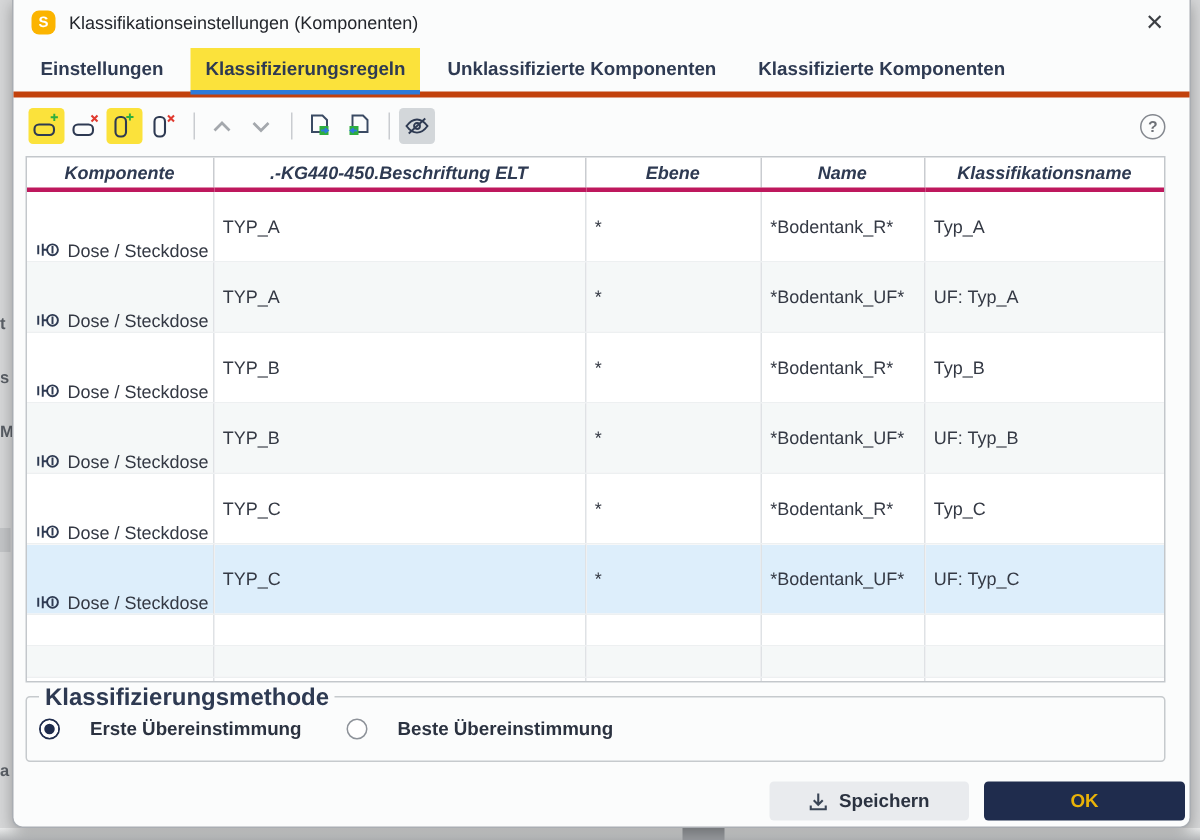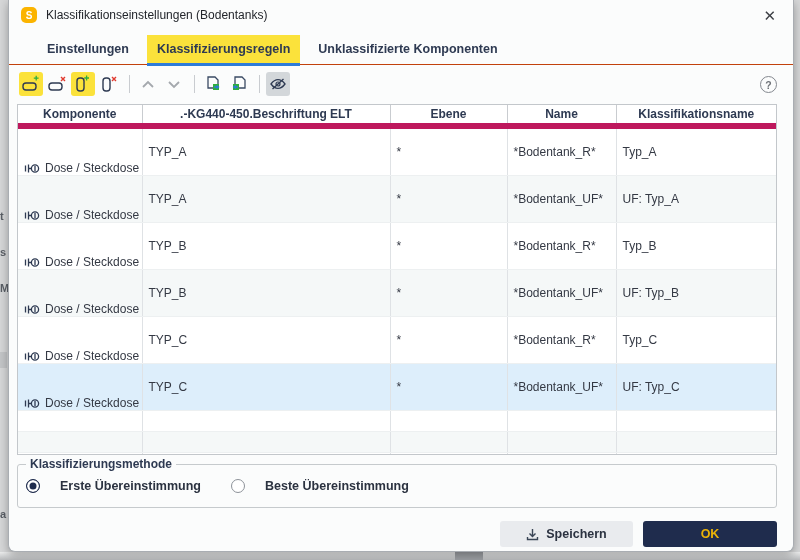--- a/index.html
+++ b/index.html
@@ -32,22 +32,22 @@
     display:flex; align-items:center; padding:0 12px; }
   .app-icon { width:16px; height:16px; border-radius:5px; background:#fbb400;
     color:#fff; font-size:10px; font-weight:bold; display:flex;
     align-items:center; justify-content:center; margin-right:9px; }
   .title-text { font-size:12px; color:#23262c; }
   .close-btn { margin-left:auto; font-size:15px; color:#3c3f44; line-height:1;
     padding:2px 5px; cursor:default; }
 
   
   .tabbar { position:absolute; left:0; top:32px; width:100%; height:33px;
-    display:flex; align-items:flex-end; padding-left:28px;
-    border-bottom:1px solid #c2410c; }
+    display:flex; align-items:flex-end; padding-left:8px;
+    border-bottom:4px solid #c2410c; }
   .tab { font-size:12.5px; font-weight:600; color:#2e3a52; padding:7px 10px 8px;
     position:relative; margin-right:8px; white-space:nowrap; }
   .tab.highlight { background:#fbe23b; }
   .tab.selected::after { content:""; position:absolute; left:0; right:0;
     bottom:-2px; height:3px; background:#2d7bd9; }
 
   
   .toolbar { position:absolute; left:10px; top:71px; height:26px;
     display:flex; align-items:center; }
   .tbtn { width:24px; height:24px; display:flex; align-items:center;
@@ -58,47 +58,47 @@
   .help-btn { position:absolute; right:16px; top:76px; width:17px; height:17px;
     border:1.5px solid #84888f; border-radius:50%; color:#6e7278;
     font-size:10.5px; font-weight:700; display:flex; align-items:center;
     justify-content:center; }
 
   
   .grid-wrap { position:absolute; left:8px; top:104px; width:760px; height:351px;
     border:1px solid #c3c7cb; overflow:hidden; background:#fff; }
   table { border-collapse:collapse; table-layout:fixed; width:100%; }
   th { height:21px; font-size:12px; font-weight:600; color:#2e3a52;
-    background:#fff; border-right:1px solid #c9ccd0; border-bottom:6px solid #be185d;
-    text-align:center; overflow:hidden; white-space:nowrap; }
+    background:#fff; border-right:1px solid #c9ccd0; border-bottom:3px solid #be185d;
+    text-align:center; overflow:hidden; white-space:nowrap;font-style:italic; }
   th:last-child { border-right:none; }
   td { height:21px; font-size:12px; color:#343944; padding:0 6px;
     border-right:1px solid #dfe2e5; border-bottom:1px solid #edf0f1;
     overflow:hidden; white-space:nowrap; }
   td:last-child { border-right:none; }
   tbody tr:nth-child(even) { background:#f5f8f8; }
   tbody tr.selected { background:#ddeefb; }
   .comp-cell { display:flex; align-items:center; gap:5px;margin-top:32px; }
 
   
   .groupbox { position:absolute; left:8px; top:464px; width:760px; height:44px;
     border:1px solid #c6cacd; border-radius:3px; }
   .groupbox legend, .gb-legend { position:absolute; top:-8px; left:8px;
-    background:#fbfcfc; padding:0 4px; font-size:12px; font-weight:600;
+    background:#fbfcfc; padding:0 4px; font-size:16px; font-weight:600;
     color:#2e3a52; }
   .radio-row { position:absolute; left:8px; top:14px; display:flex;
     align-items:center; gap:20px; }
   .radio { width:14px; height:14px; border-radius:50%; background:#fff;
     border:1.5px solid #8d9299; flex:none; }
   .radio.checked { border:1.5px solid #1f2c4d; background:#1f2c4d;
     box-shadow:inset 0 0 0 2.5px #fff; }
   .radio-label { font-size:12.5px; font-weight:600; color:#2b3240; margin-right:10px; }
 
   
-  .btn-row { position:absolute; right:16px; top:521px; display:flex; gap:10px; }
+  .btn-row { position:absolute; right:3px; top:521px; display:flex; gap:10px; }
   .btn { height:26px; border-radius:3px; background:#e9ebee; color:#2b3240;
     font-size:12.5px; font-weight:600; display:flex; align-items:center;
     justify-content:center; gap:7px; }
   .btn.save { width:133px; }
   .btn.saveas { width:138px; }
   .btn.ok { width:134px; background:#1f2c4d; color:#eab308; }
   .btn.cancel { width:124px; }
   svg { display:block; }
 </style>
 </head>
@@ -110,28 +110,29 @@
 <span class="bg-block" style="top:352px;"></span>
 <span class="bg-fragment" style="top:508px;">a</span>
 <div class="bottom-strip">
   <div class="bs-tab"></div>
 </div>
 
 <div class="dialog">
 
   <div class="titlebar">
     <div class="app-icon">S</div>
-    <div class="title-text">Klassifikationseinstellungen (Bodentanks)</div>
+    <div class="title-text">Klassifikationseinstellungen (Komponenten)</div>
     <div class="close-btn">✕</div>
   </div>
 
   <div class="tabbar">
     <div class="tab">Einstellungen</div>
     <div class="tab highlight selected">Klassifizierungsregeln</div>
     <div class="tab">Unklassifizierte Komponenten</div>
+    <div class="tab">Klassifizierte Komponenten</div>
   </div>
 
   <div class="toolbar">
     <div class="tbtn highlight">
       <span>
         <svg width="20" height="18" viewBox="0 0 20 18">
           <rect x="2" y="8" width="13" height="7" rx="3" fill="none" stroke="#2e3a52" stroke-width="1.4"></rect>
           <path d="M15 4h6M18 1v6" stroke="#2eae3e" stroke-width="1.6" transform="scale(0.8) translate(1,0)"></path>
         </svg>
       </span>

